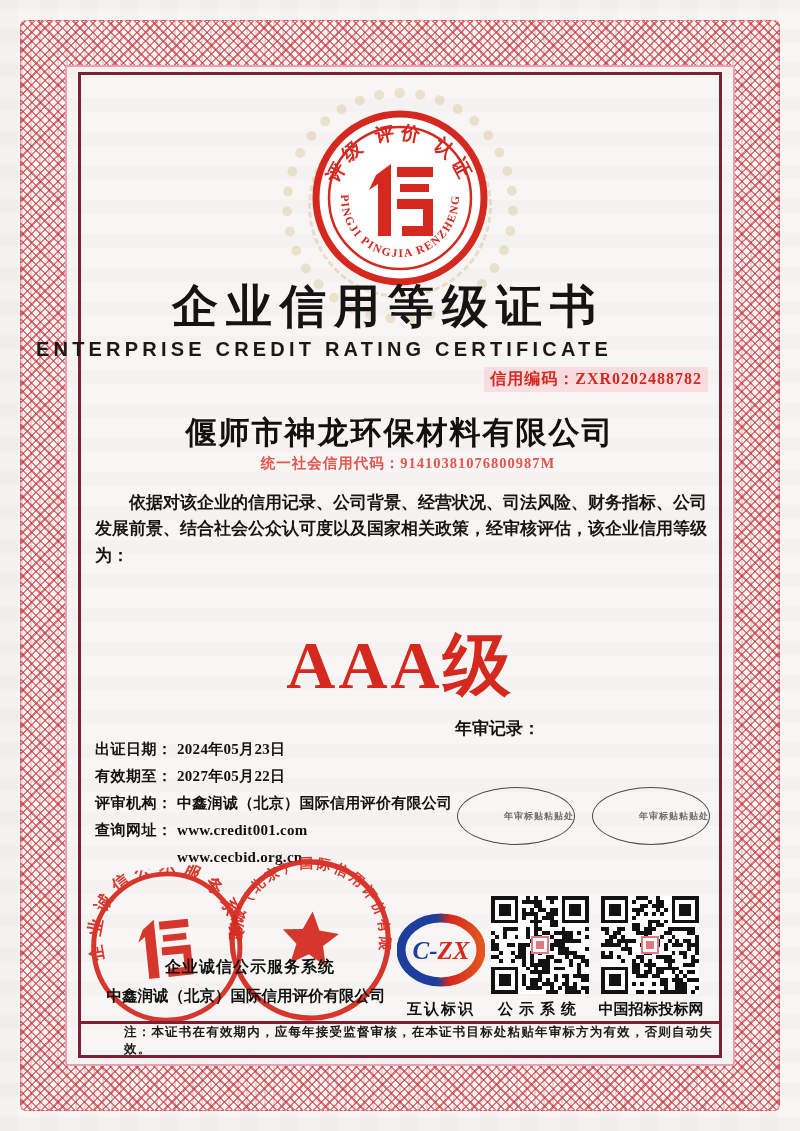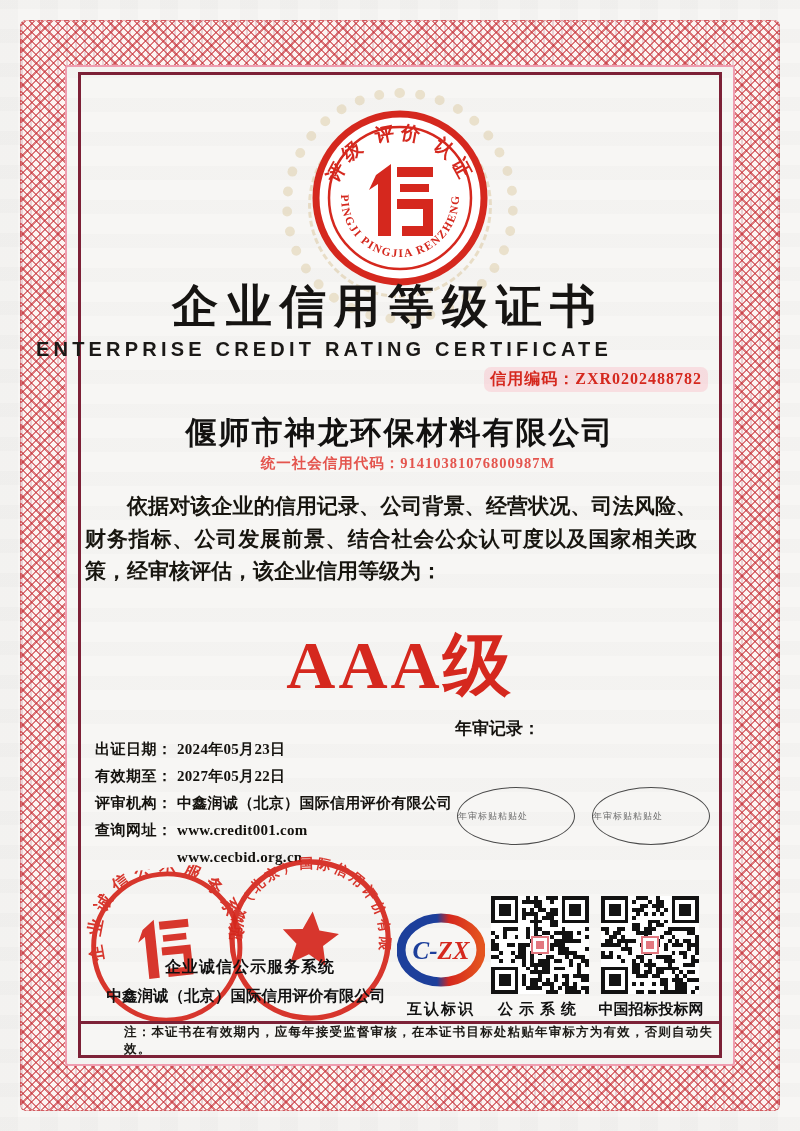--- a/index.html
+++ b/index.html
@@ -63,35 +63,35 @@
   }
   .subtitle {
     position:absolute; left:0; width:648px; top:338px; text-align:center;
     font-size:20px; font-weight:700; color:#1b1917; letter-spacing:4.2px;
     font-family:"Liberation Sans","DejaVu Sans",sans-serif;
   }
 
   .credit-code {
     position:absolute; right:92px; top:367px;
     font-size:16px; font-weight:700; color:#d5281e; letter-spacing:1px;
-    background:rgba(250,160,175,.28); padding:2px 6px;border-radius:7px;
+    background:rgba(250,160,175,.28); padding:2px 6px;
   }
 
   .company-name {
     position:absolute; left:0; width:800px; top:412px; text-align:center;
     font-size:31px; font-weight:900; color:#121110; letter-spacing:2px;
   }
   .uscc {
     position:absolute; left:0; width:800px; top:454px; text-align:center;
     font-size:14.5px; font-weight:700; color:#e4554e; letter-spacing:1px;margin-left:8px;
   }
 
   .statement {
-    position:absolute; left:85px; width:612px; top:490px;
-    font-size:21px; font-weight:700; color:#17150f; line-height:1.55;
+    position:absolute; left:95px; width:612px; top:490px;
+    font-size:17px; font-weight:700; color:#17150f; line-height:1.55;
     text-align:justify; text-indent:2em;
   }
 
   .rating {
     position:absolute; left:0; width:800px; top:592px; text-align:center;
     font-size:68px; font-weight:900; color:#d5281e; letter-spacing:3px;
     font-family:"Liberation Serif","DejaVu Serif",serif;
     margin-top:28px;
   }
 
@@ -100,21 +100,21 @@
   .detail-label { min-width:82px; letter-spacing:.5px; }
   .detail-value { letter-spacing:.3px; }
 
   .annual-label {
     position:absolute; left:455px; top:717px;
     font-size:17px; font-weight:700; color:#14120e;
   }
   .oval {
     position:absolute; top:787px; width:118px; height:58px;
     border:1.5px solid #4a4a4a; border-radius:50%;
-    display:flex; align-items:center; justify-content:flex-start;
+    display:flex; align-items:center; justify-content:flex-end;font-weight:bold;
   }
   .oval-1 { left:457px; } .oval-2 { left:592px; }
   .oval span { font-size:9px; color:#6e6e6e; letter-spacing:1px; }
 
   .stamp { position:absolute; opacity:.93; }
   .stamp-left  { left:88px;  top:868px; transform:rotate(-6deg); }
   .stamp-right { left:226px; top:856px; transform:rotate(5deg); }
 
   .org-line-1 {
     position:absolute; left:130px; top:957px; width:240px; text-align:center;

